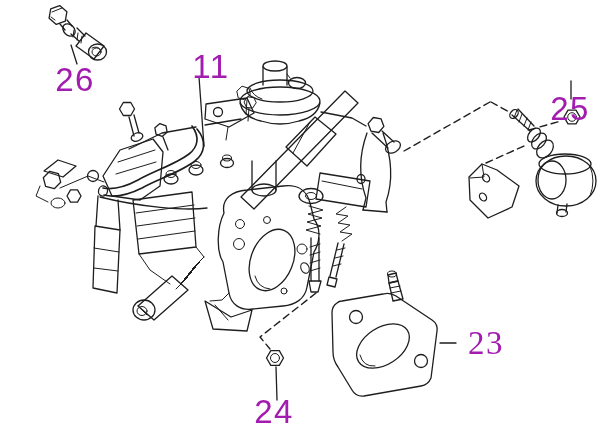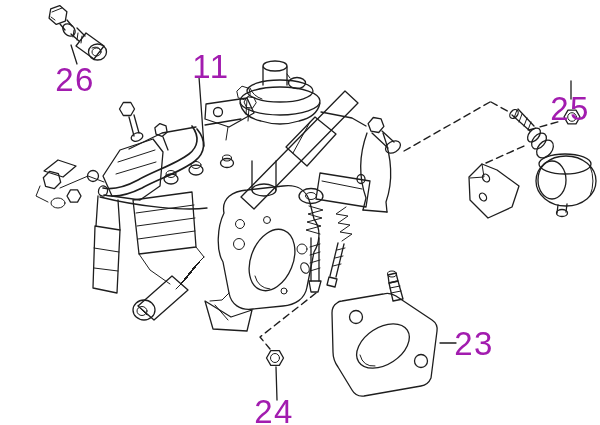--- a/index.html
+++ b/index.html
@@ -228,15 +228,15 @@
       <path d="M199,77 L204,146"></path>
       <path d="M571,81 L571,99"></path>
       <path d="M440,343 L456,343"></path>
       <path d="M276,367 L277,400"></path>
     </g>
   </svg>
 
   <div class="callout" style="left:75px;top:79px;">26</div>
   <div class="callout" style="left:199px;top:66px;margin-left:12px;">11</div>
   <div class="callout" style="left:570px;top:68px;margin-top:40px;">25</div>
-  <div class="callout" style="left:474px;top:343px;">23</div>
+  <div class="callout" style="left:486px;top:343px;font-family:Liberation Serif, serif;">23</div>
   <div class="callout" style="left:274px;top:411px;">24</div>
 </div>
 
 </body></html>

